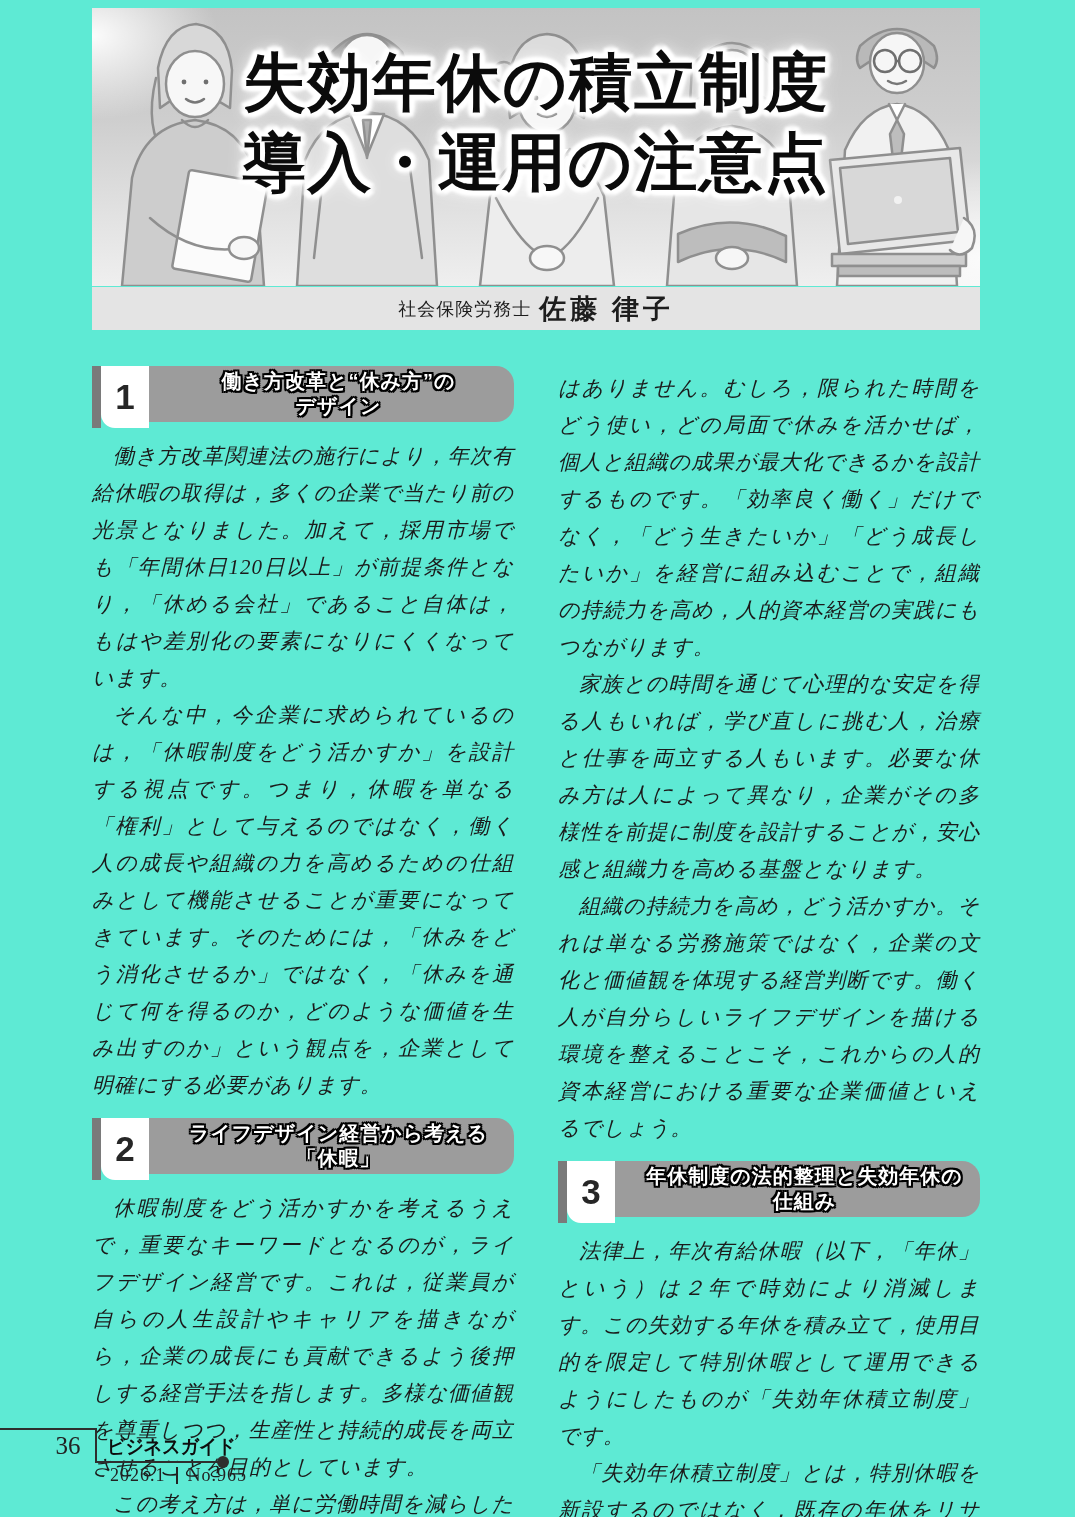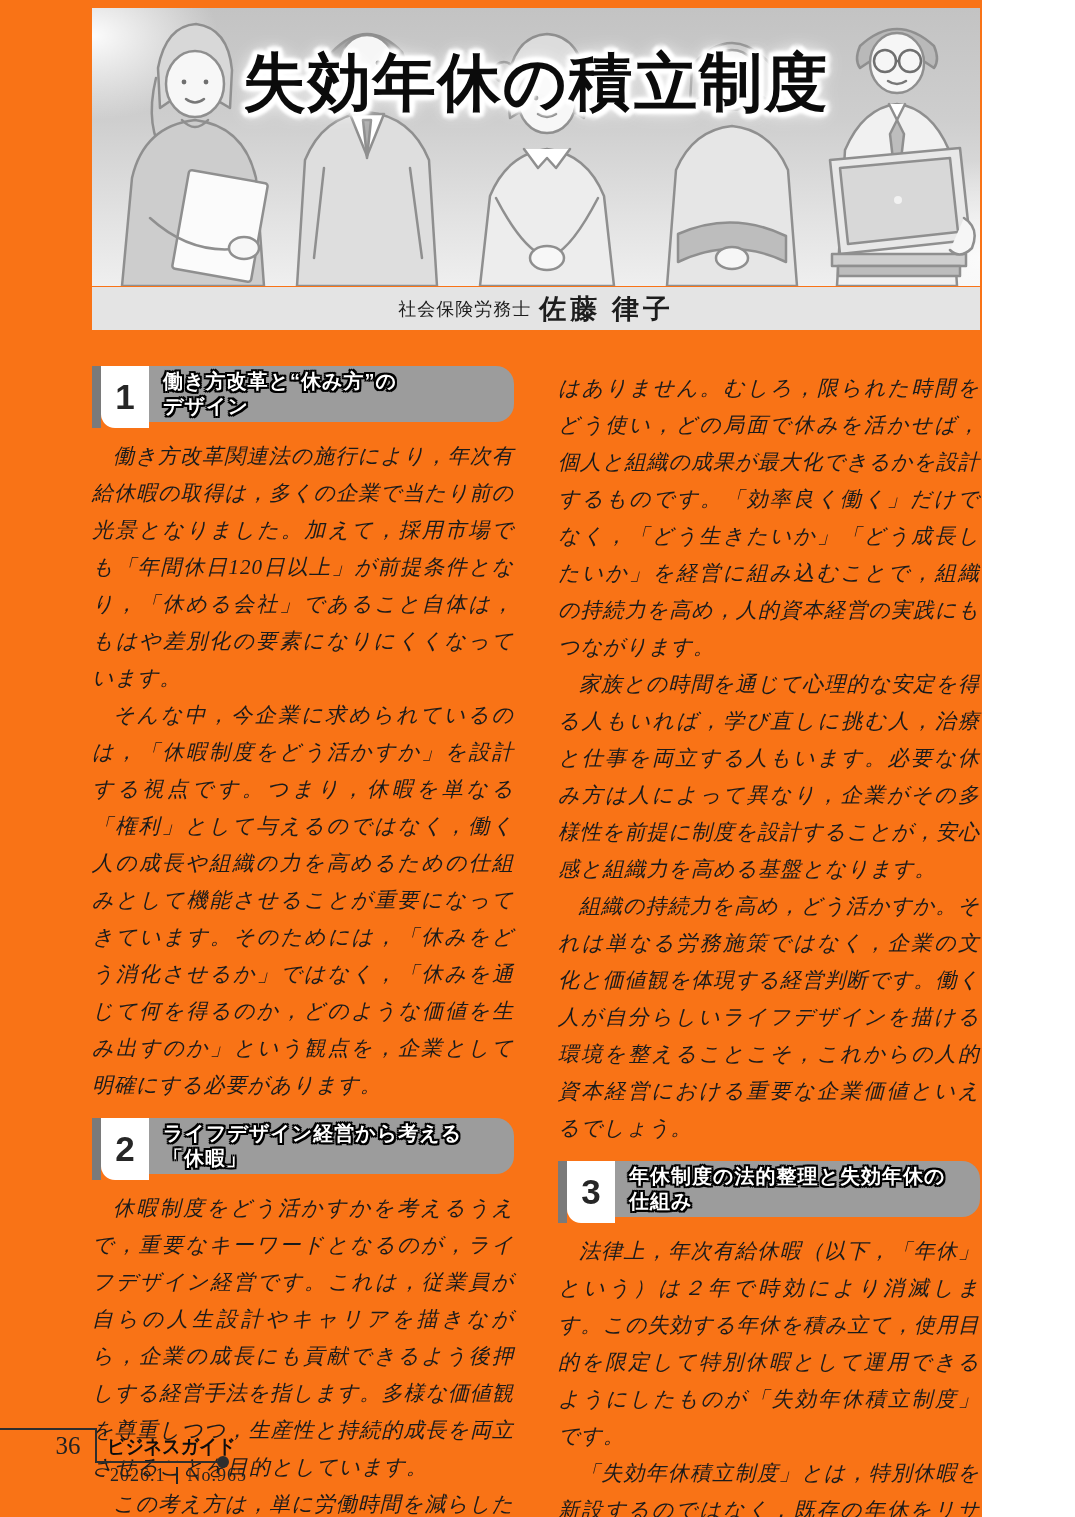--- a/index.html
+++ b/index.html
@@ -2,21 +2,21 @@
 <html><head>
 <meta charset="utf-8">
 <style>
   html, body {
     margin: 0; padding: 0;
     width: 1075px; height: 1517px;
     background: #ffffff;
     overflow: hidden;
     font-family: "Liberation Serif", "DejaVu Serif", serif;
   }
-  .page { position: relative; width: 982px; height: 1517px; background: #f97316; }
+  .page { position: relative; width: 1075px; height: 1517px; background: #5eead4; }
 
   
   .hero {
     position: absolute; left: 92px; top: 8px; width: 888px; height: 278px;
     background:
       radial-gradient(ellipse 180px 120px at 0% 10%, rgba(255,255,255,.95) 0%, rgba(255,255,255,0) 70%),
       radial-gradient(ellipse 200px 140px at 100% 90%, rgba(255,255,255,.8) 0%, rgba(255,255,255,0) 70%),
       linear-gradient(180deg, #c3c3c3 0%, #cecece 40%, #e2e2e2 75%, #efefef 100%);
     overflow: hidden;
   }
@@ -65,21 +65,21 @@
   .sec-num {
     width: 48px; height: 62px; background: #ffffff; flex: none;
     border-bottom-left-radius: 14px;
     display: flex; align-items: center; justify-content: center;
     font-family: "Liberation Sans", sans-serif;
     font-size: 35px; font-weight: 600; color: #262626;
   }
   .sec-bar {
     flex: 1; height: 56px; background: #9c9c9c;
     border-radius: 0 18px 18px 0;
-    padding: 3px 0 16px 14px; box-sizing: border-box;
+    padding: 3px 0 16px 14px; box-sizing: border-box; text-align: center;
   }
   .sec-title {
     font-family: "Liberation Sans", "DejaVu Sans", sans-serif;
     font-weight: bold; font-size: 20px; line-height: 25px; letter-spacing: 1px;
     color: #ffffff;
     text-shadow:
       -2px -2px 0 #000, 2px -2px 0 #000, -2px 2px 0 #000, 2px 2px 0 #000,
       0 -2px 0 #000, 0 2px 0 #000, -2px 0 0 #000, 2px 0 0 #000;
   }
 
@@ -185,20 +185,21 @@
           <polygon points="748,160 858,150 866,224 756,236" fill="#d8d8d8"></polygon>
           <circle cx="806" cy="192" r="4" fill="#f2f2f2" stroke="none"></circle>
           <rect x="740" y="246" width="134" height="12" fill="#cfcfcf"></rect>
           <rect x="746" y="258" width="122" height="10" fill="#bdbdbd"></rect>
           <path d="M872,210 Q888,220 880,240 Q868,252 858,242" fill="#f6f6f6"></path>
         </g>
       </g>
     </svg>
     <div class="hero-title">
       <div>失効年休の積立制度</div>
+      <div>導入・運用の注意点</div>
     </div>
   </div>
 
   <div class="author-bar">
     <span class="author-title">社会保険労務士</span>
     <span class="author-name">佐藤 律子</span>
   </div>
 
   <div class="columns">
 

